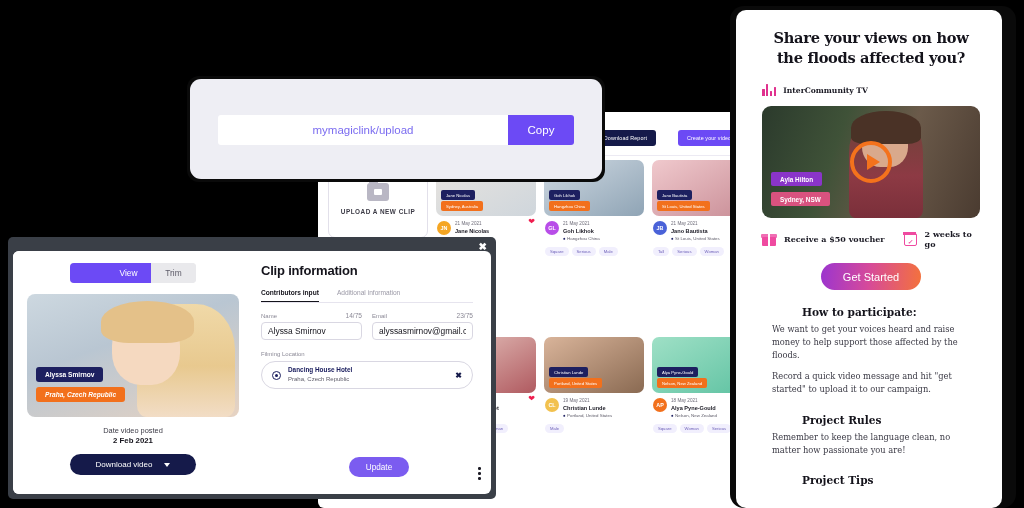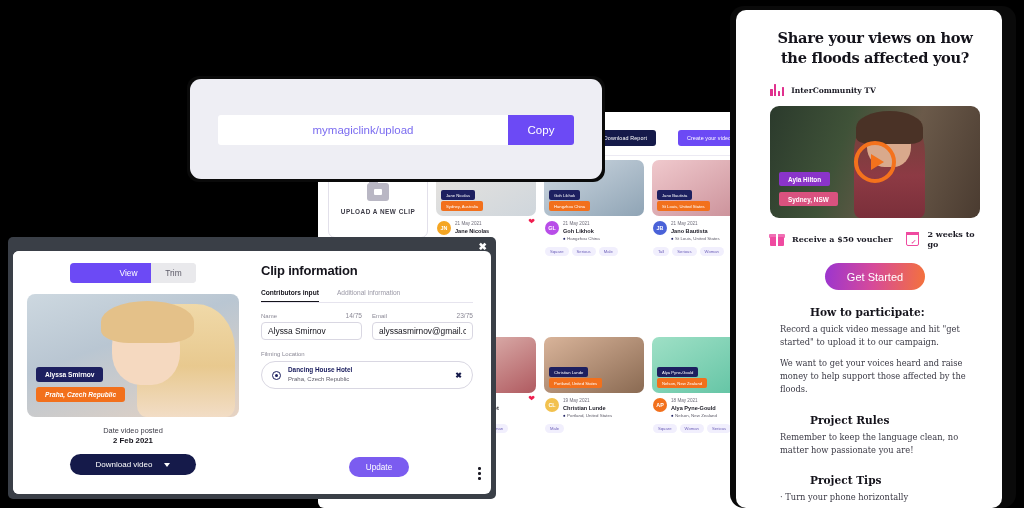--- a/index.html
+++ b/index.html
@@ -230,21 +230,21 @@
   
   .phone-shell {
     position: absolute; left: 730px; top: 6px;
     width: 286px; height: 502px;
     background: #0a0a0a; border-radius: 14px;
   }
   .phone {
     position: absolute; left: 736px; top: 10px;
     width: 266px; height: 498px;
     background: #fff; border-radius: 10px;
-    overflow: hidden; padding: 18px 22px 0 34px;
+    overflow: hidden; padding: 18px 22px 0 26px;
   }
   .camp-title {
     font-family: "DejaVu Serif", serif; font-weight: 700;
     font-size: 14.6px; line-height: 1.35; text-align: center; color: #14131b;
     letter-spacing: -.3px;
   }
   .camp-brand { display: flex; align-items: center; gap: 7px; margin-top: 17px; }
   .brand-mark { display: flex; align-items: flex-end; gap: 1.3px; height: 12px; }
   .brand-mark i { width: 2.6px; background: #e0318e; display: block; border-radius: .5px; }
   .brand-name { font-family: "DejaVu Serif", serif; font-size: 7.6px; font-weight: 700; color: #1b1a24; }
@@ -569,22 +569,21 @@
             <i>✓</i>
           </span>
         <span class="perk-txt">2 weeks to go</span>
       </div>
     </div>
 
     <div class="get-started">Get Started</div>
 
     <div id="camp-sections">
         <div class="sec-head">How to participate:</div>
+        <div class="sec-body">We want to get your voices heard and raise money to help support those affected by the floods.</div>
         <div class="sec-body">Record a quick video message and hit "get started" to upload it to our campaign.</div>
-        <div class="sec-body">We want to get your voices heard and raise money to help support those affected by the floods.</div>
         <div class="sec-head sp">Project Rules</div>
         <div class="sec-body">Remember to keep the language clean, no matter how passionate you are!</div>
         <div class="sec-head sp">Project Tips</div>
-        <div class="sec-body">· Turn your phone horizontally</div>
       </div>
   </div>
 
 </div>
 
 </body></html>

